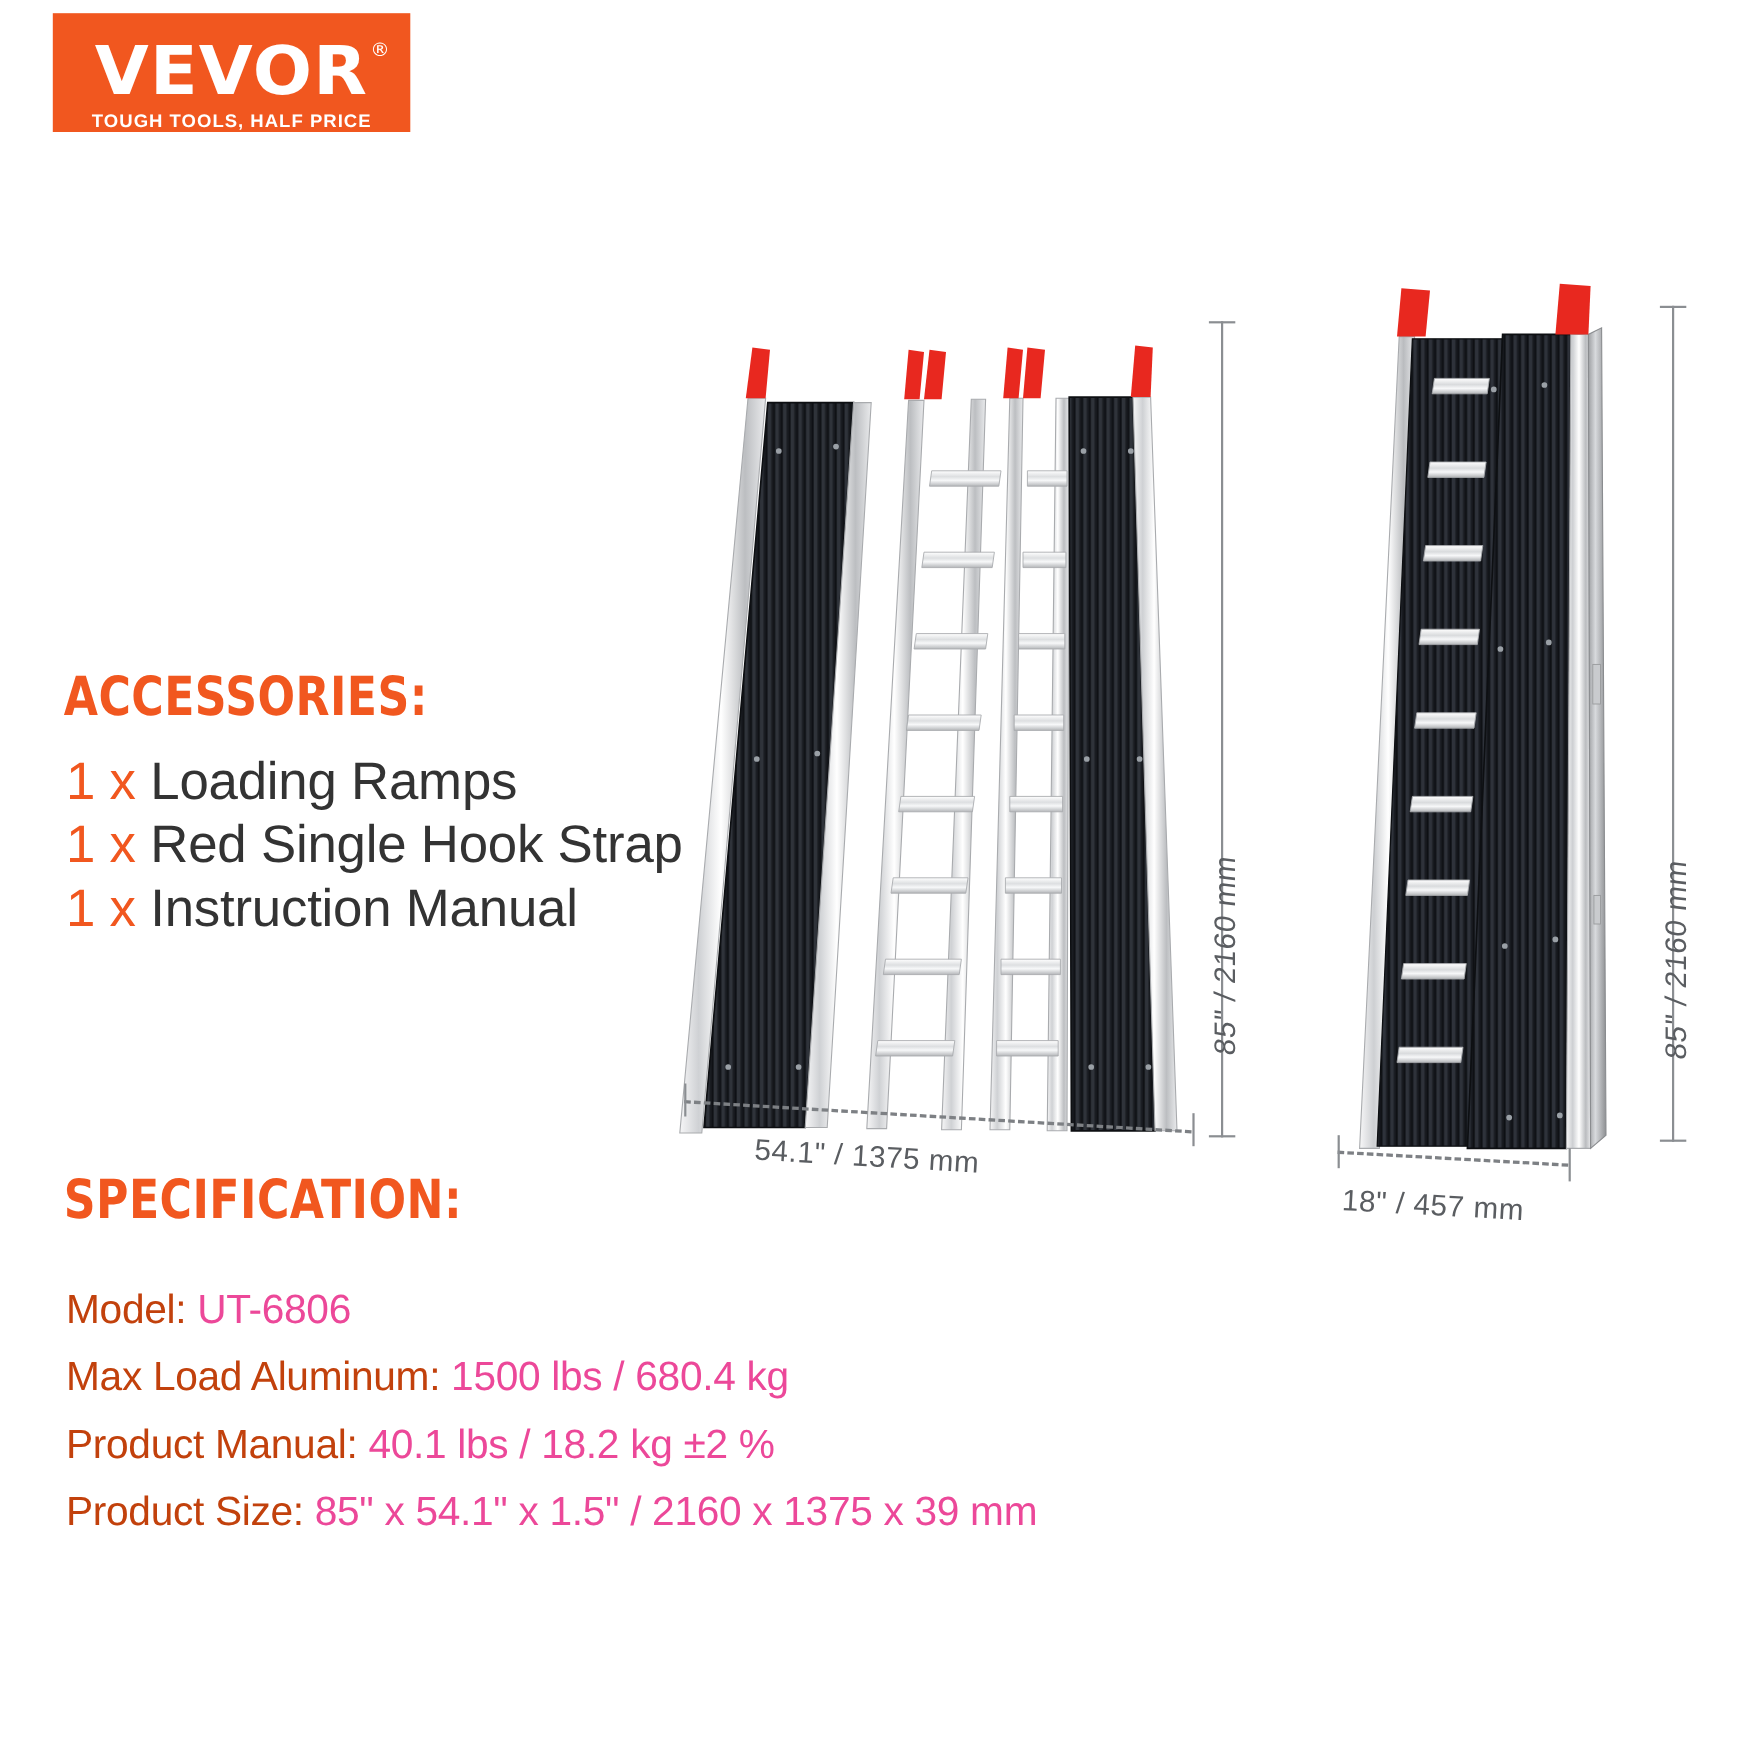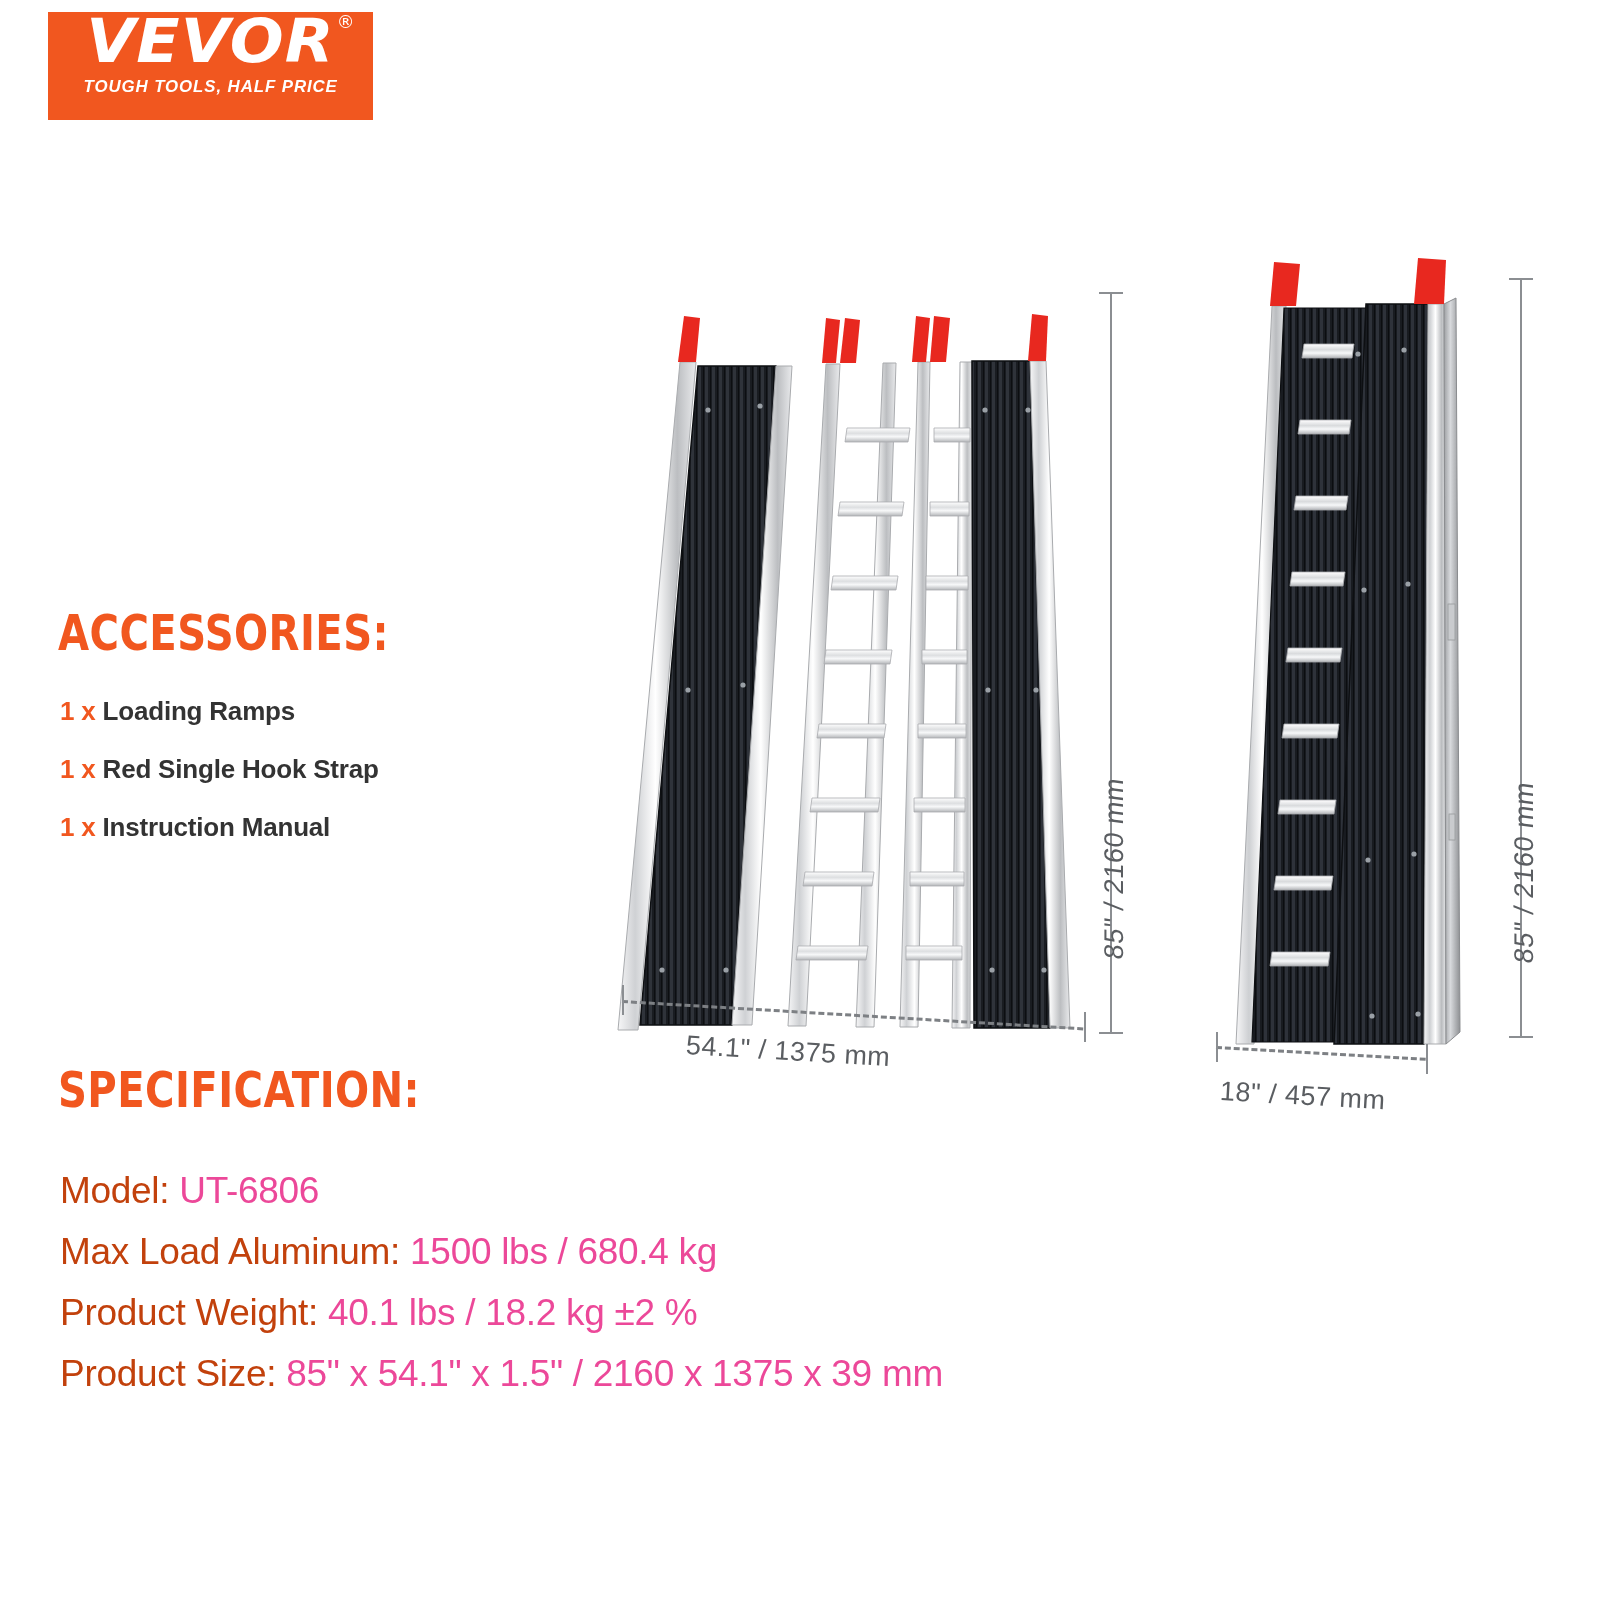--- a/index.html
+++ b/index.html
@@ -20,22 +20,21 @@
   .logo-box {
     position: absolute;
     left: 48px;
     top: 12px;
     width: 325px;
     height: 108px;
     background: #F1571F;
     display: flex;
     flex-direction: column;
     align-items: center;
-    justify-content: flex-start;
-    font-style: italic;
+    justify-content: flex-end;
   }
   .logo-word {
     position: relative;
     color: #ffffff;
     font-family: "DejaVu Sans", sans-serif;
     font-weight: bold;
     font-size: 61px;
     letter-spacing: 1px;
     line-height: 0.95;
     transform: scaleX(1.04);
@@ -73,26 +72,25 @@
   #spec-head { left: 58px; top: 1062px; }
 
   
   .acc-list {
     position: absolute;
     left: 60px;
     top: 682px;
     width: 720px;
   }
   .acc-row {
-    font-size: 26px;
+    font-size: 48px;
     line-height: 58px;
     color: #333333;
     white-space: nowrap;
     letter-spacing: -0.2px;
-    font-weight: bold;
   }
   .acc-qty { color: #F1571F; }
   .acc-name { color: #333333; }
 
   
   .spec-list {
     position: absolute;
     left: 60px;
     top: 1160px;
     width: 1160px;
@@ -207,21 +205,21 @@
 <div class="spec-list">
   <div class="spec-row">
     <span class="spec-label">Model:</span>
     <span class="spec-value">UT-6806</span>
   </div>
   <div class="spec-row">
     <span class="spec-label">Max Load Aluminum:</span>
     <span class="spec-value">1500 lbs / 680.4 kg</span>
   </div>
   <div class="spec-row">
-    <span class="spec-label">Product Weight:</span>
+    <span class="spec-label">Product Manual:</span>
     <span class="spec-value">40.1 lbs / 18.2 kg ±2 %</span>
   </div>
   <div class="spec-row">
     <span class="spec-label">Product Size:</span>
     <span class="spec-value">85" x 54.1" x 1.5" / 2160 x 1375 x 39 mm</span>
   </div>
 </div>
 
 <div class="product-area">
 

